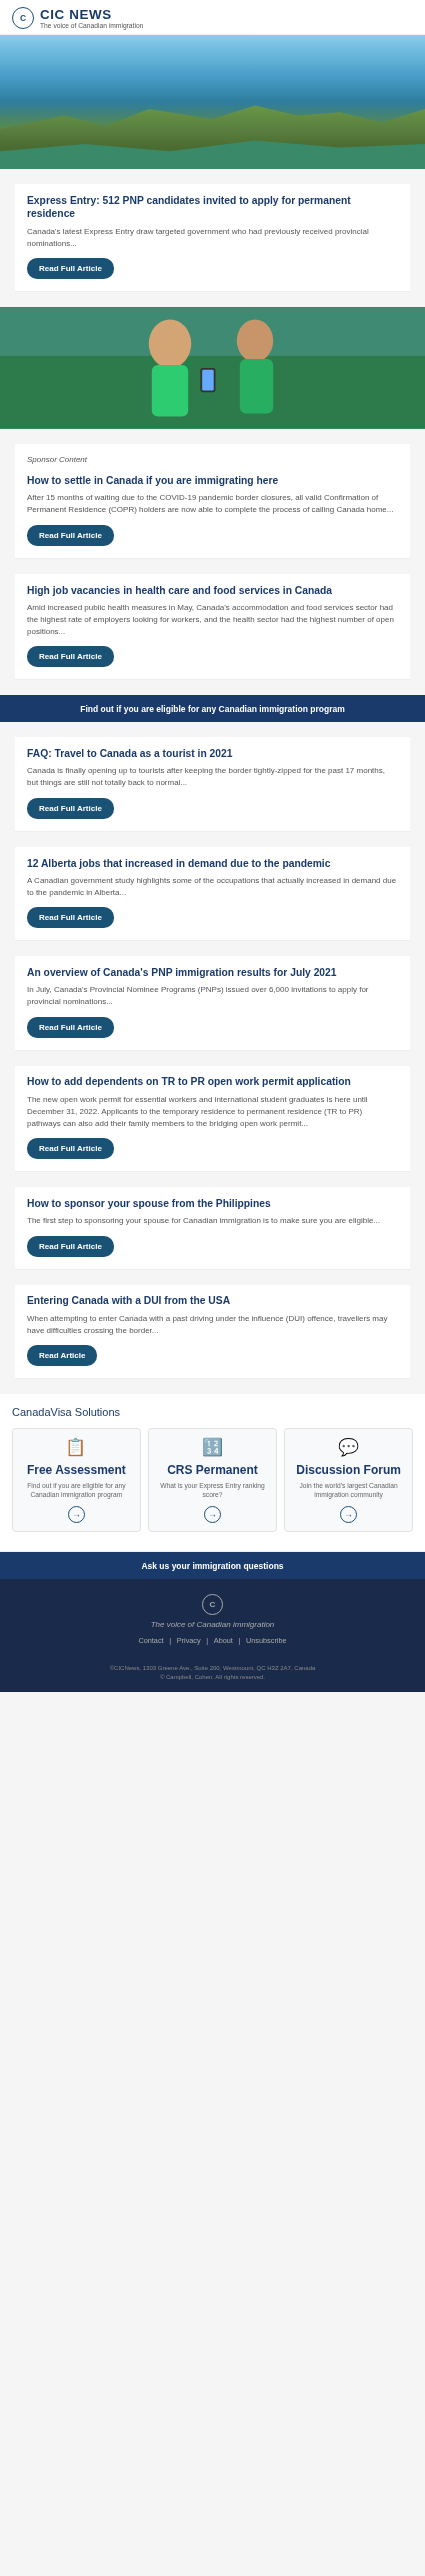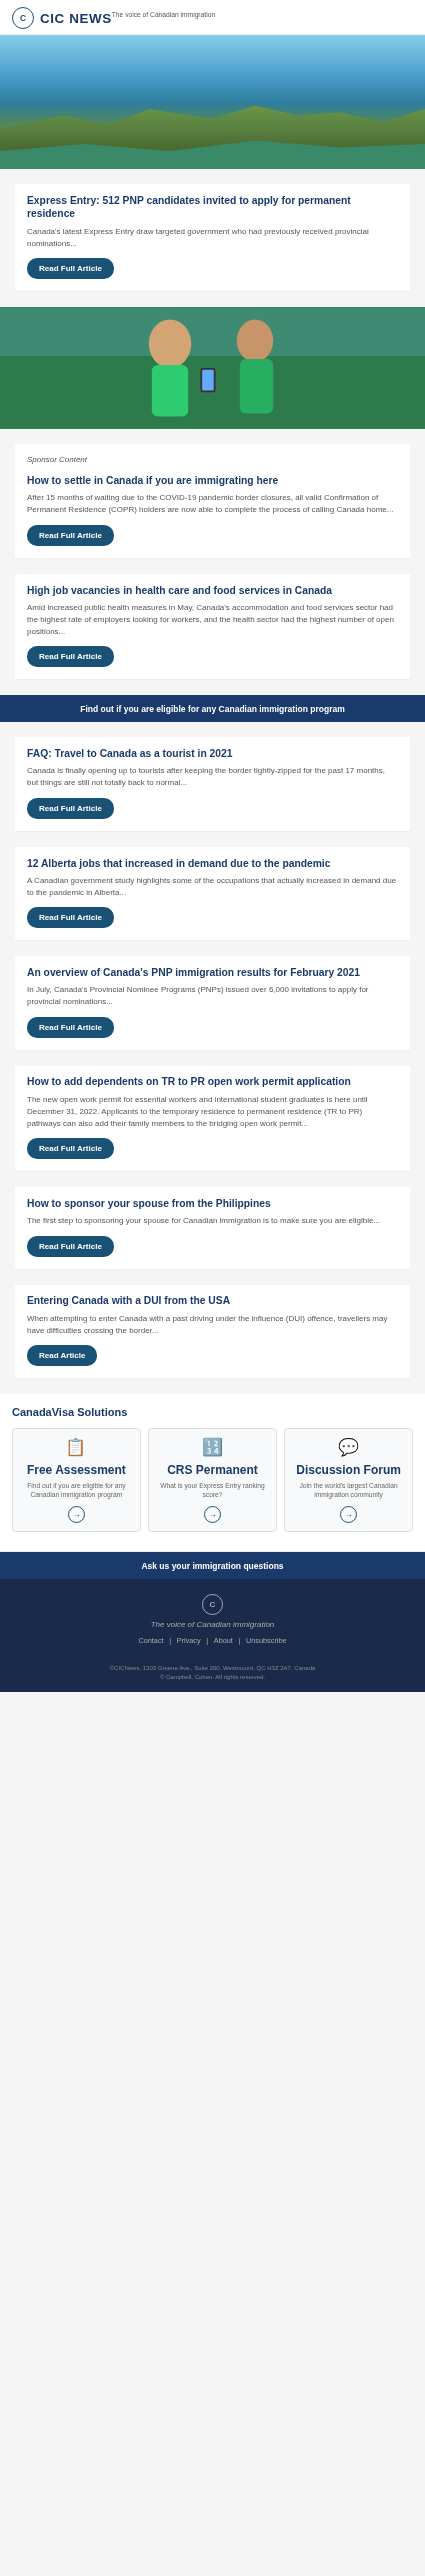--- a/index.html
+++ b/index.html
@@ -27,21 +27,21 @@
       border: 1.2px solid #1a5276;
       display: flex;
       align-items: center;
       justify-content: center;
       color: #1a5276;
       font-weight: bold;
       font-size: 8.5px;
     }
     .logo-text {
       display: flex;
-      flex-direction: row;
+      flex-direction: column;
     }
     .logo-title {
       font-size: 13.4px;
       font-weight: 900;
       color: #1a3a6b;
       letter-spacing: 0.6px;
     }
     .logo-subtitle {
       font-size: 6.7px;
       color: #555;
@@ -136,21 +136,21 @@
     }
 
     
     .solutions-section {
       background: #fff;
       padding: 12px 12px 9.7px;
       border-bottom: 0.6px solid #eee;
     }
     .solutions-title {
       font-size: 11px;
-      font-weight: 700;
+      font-weight: 400;
       color: #1a3a6b;
       margin-bottom: 9.7px;
     }
     .solutions-grid {
       display: flex;
       gap: 7.3px;
       margin-bottom: 9.7px;
     }
     .solution-item {
       flex: 1;
@@ -309,21 +309,21 @@
   <button class="read-btn">Read Full Article</button>
 </div>
 
 <div class="article-card">
   <h2>12 Alberta jobs that increased in demand due to the pandemic</h2>
   <p>A Canadian government study highlights some of the occupations that actually increased in demand due to the pandemic in Alberta...</p>
   <button class="read-btn">Read Full Article</button>
 </div>
 
 <div class="article-card">
-  <h2>An overview of Canada's PNP immigration results for February 2021</h2>
+  <h2>An overview of Canada's PNP immigration results for July 2021</h2>
   <p>In July, Canada's Provincial Nominee Programs (PNPs) issued over 6,000 invitations to apply for provincial nominations...</p>
   <button class="read-btn">Read Full Article</button>
 </div>
 
 <div class="article-card">
   <h2>How to add dependents on TR to PR open work permit application</h2>
   <p>The new open work permit for essential workers and international student graduates is here until December 31, 2022. Applicants to the temporary residence to permanent residence (TR to PR) pathways can also add their family members to the bridging open work permit...</p>
   <button class="read-btn">Read Full Article</button>
 </div>
 

